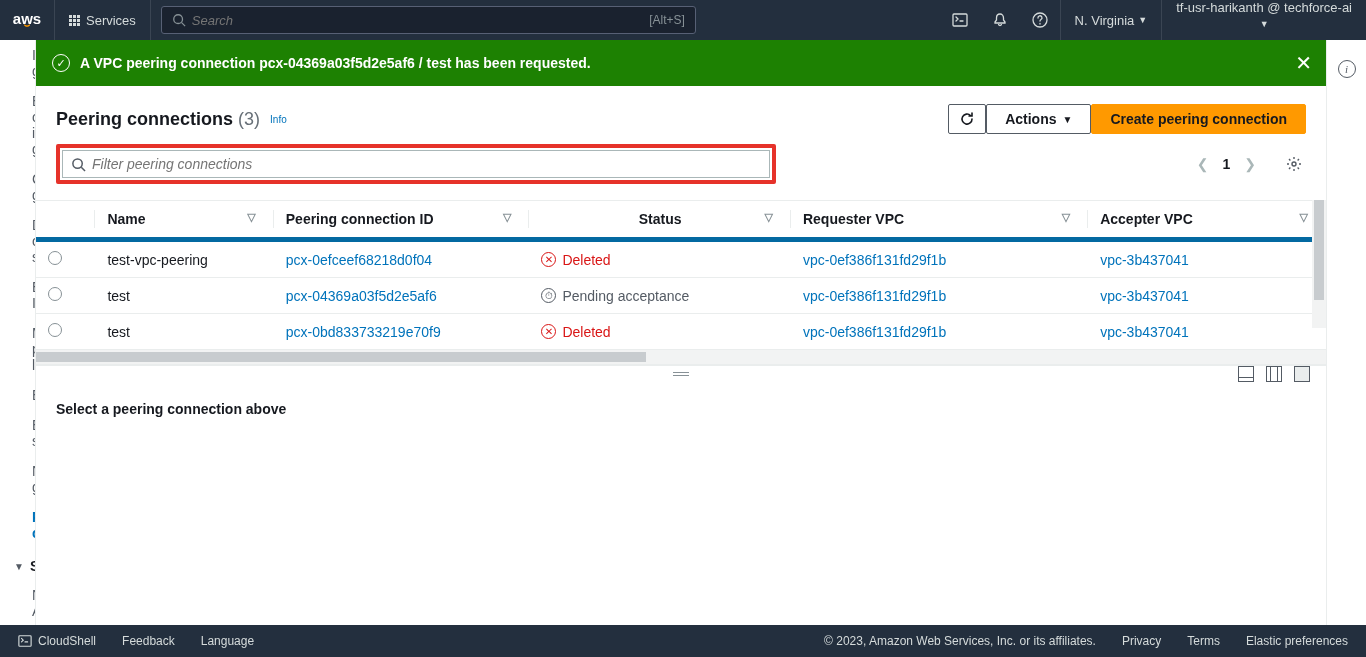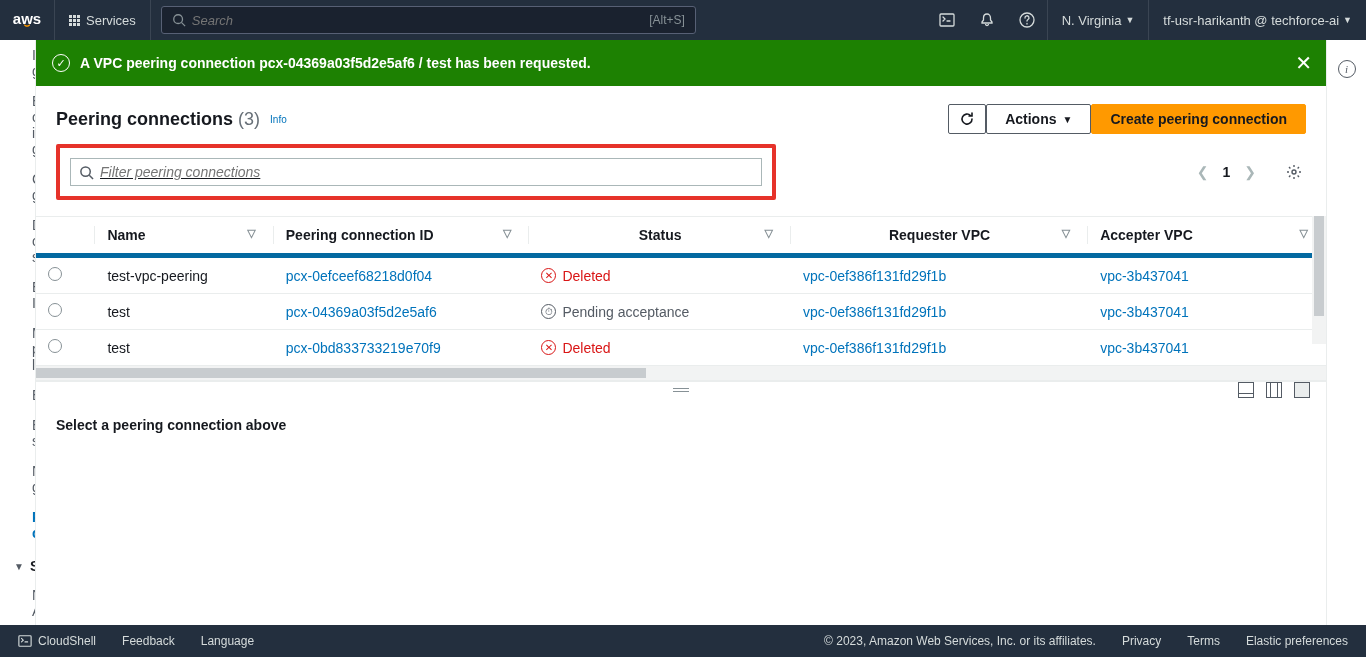--- a/index.html
+++ b/index.html
@@ -12,21 +12,21 @@
 .aws-logo-text .smile { color: #ff9900; display: block; margin-top: -8px; font-size: 10px; text-align: center; }
 .services-btn { padding: 0 14px; height: 100%; display: flex; align-items: center; gap: 6px; border-right: 1px solid #3a4553; cursor: pointer; font-size: 13px; }
 .grid-icon { display: inline-grid; grid-template-columns: repeat(3,3px); grid-template-rows: repeat(3,3px); gap: 1px; }
 .grid-icon span { background: #d5dbdb; }
 .search-wrap { display: flex; align-items: center; margin-left: 10px; background: #1a222f; border: 1px solid #576075; border-radius: 3px; width: 535px; height: 28px; padding: 0 10px; }
 .search-wrap input { background: transparent; border: none; color: #d5dbdb; flex: 1; font-style: italic; font-size: 13px; outline: none; margin-left: 6px; }
 .search-wrap .kbd { color: #879196; font-size: 12px; }
 .top-nav .spacer { flex: 1; }
 .top-nav .icon-btn { width: 40px; height: 40px; display: flex; align-items: center; justify-content: center; cursor: pointer; }
 .region { padding: 0 14px; height: 100%; display: flex; align-items: center; gap: 4px; border-left: 1px solid #3a4553; border-right: 1px solid #3a4553; cursor: pointer; font-size: 13px; }
-.account { padding: 0 14px; height: 100%; display: flex; align-items: center; gap: 4px; cursor: pointer; font-size: 13px; }
+.account { padding: 0 14px; height: 100%; display: flex; align-items: center; gap: 4px; cursor: pointer; font-size: 13px; flex-direction: column; }
 .caret { font-size: 9px; }
 
 .main-layout { display: flex; height: 585px; }
 
 
 .sidebar { width: 240px; background: #fff; border-right: 1px solid #eaeded; overflow-y: auto; padding: 0 0 20px; }
 .sidebar .item { display: block; padding: 7px 14px 7px 32px; color: #545b64; cursor: pointer; font-size: 14px; }
 .sidebar .item.active { color: #0073bb; font-weight: 700; }
 .sidebar .group { padding: 10px 14px 6px; font-weight: 700; color: #16191f; display: flex; align-items: center; gap: 6px; }
 .sidebar .group .tri { font-size: 10px; color: #545b64; }
@@ -50,21 +50,21 @@
 .panel-header h1 { font-size: 18px; font-weight: 700; color: #16191f; }
 .panel-header .count { color: #687078; font-weight: 400; }
 .panel-header .info-link { color: #0073bb; font-size: 10px; margin-left: 10px; font-weight: 400; cursor: pointer; }
 .panel-header .btns { margin-left: auto; display: flex; }
 .btn { border: 1px solid #545b64; background: #fff; padding: 6px 18px; border-radius: 2px; cursor: pointer; font-weight: 700; font-size: 14px; color: #16191f; display: flex; align-items: center; gap: 6px; }
 .btn.icon-only { padding: 6px 10px; }
 .btn.primary { background: #ff9900; border-color: #ff9900; color: #16191f; }
 .btn .tri { font-size: 10px; }
 
 .filter-row { padding: 10px 20px 16px; display: flex; align-items: center; gap: 16px; }
-.filter-box { flex: 1; max-width: 720px; border: 4px solid #e6322a; border-radius: 2px; padding: 8px; display: flex; align-items: center; background: #fff; text-decoration: underline; }
+.filter-box { flex: 1; max-width: 720px; border: 4px solid #e6322a; border-radius: 2px; padding: 0; display: flex; align-items: center; background: #fff; }
 .filter-box-inner { flex: 1; display: flex; align-items: center; border: 1px solid #aab7b8; margin: 2px; padding: 5px 8px; }
 .filter-box-inner input { border: none; flex: 1; font-style: italic; color: #879196; outline: none; font-size: 14px; margin-left: 6px; }
 .pager { display: flex; align-items: center; gap: 14px; color: #545b64; margin-left: auto; }
 .pager .num { color: #16191f; font-weight: 700; }
 .pager .arrow { font-size: 14px; cursor: default; color: #aab7b8; }
 .gear { width: 24px; height: 24px; display: flex; align-items: center; justify-content: center; cursor: pointer; margin-left: 10px; }
 
 
 .table-area { overflow-x: auto; overflow-y: hidden; position: relative; }
 .table-scroll { min-width: 1290px; }
@@ -240,21 +240,21 @@
 
         <div class="table-area">
           <div class="table-scroll">
             <table>
               <thead>
                   <tr id="thead-row">
                 <th style="width:50px"></th>
               <th style="width: 150px;">Name<span class="sort">▽</span></th>
                     <th style="width: 215px;">Peering connection ID<span class="sort">▽</span></th>
                     <th style="width: 220px; text-align: center;">Status<span class="sort">▽</span></th>
-                    <th style="width: 250px; text-align: center;">Requester VPC<span class="sort">▽</span></th>
+                    <th style="width: 250px;">Requester VPC<span class="sort">▽</span></th>
                     <th style="width: 200px;">Accepter VPC<span class="sort">▽</span></th>
                   </tr>
                 </thead>
               <tbody id="tbody">
                   <tr>
                     <td><span class="radio"></span></td>
                     <td>test-vpc-peering</td>
                     <td class="link">pcx-0efceef68218d0f04</td>
                     <td>
                       <span class="status deleted"><span class="s-icon">✕</span>Deleted</span>

